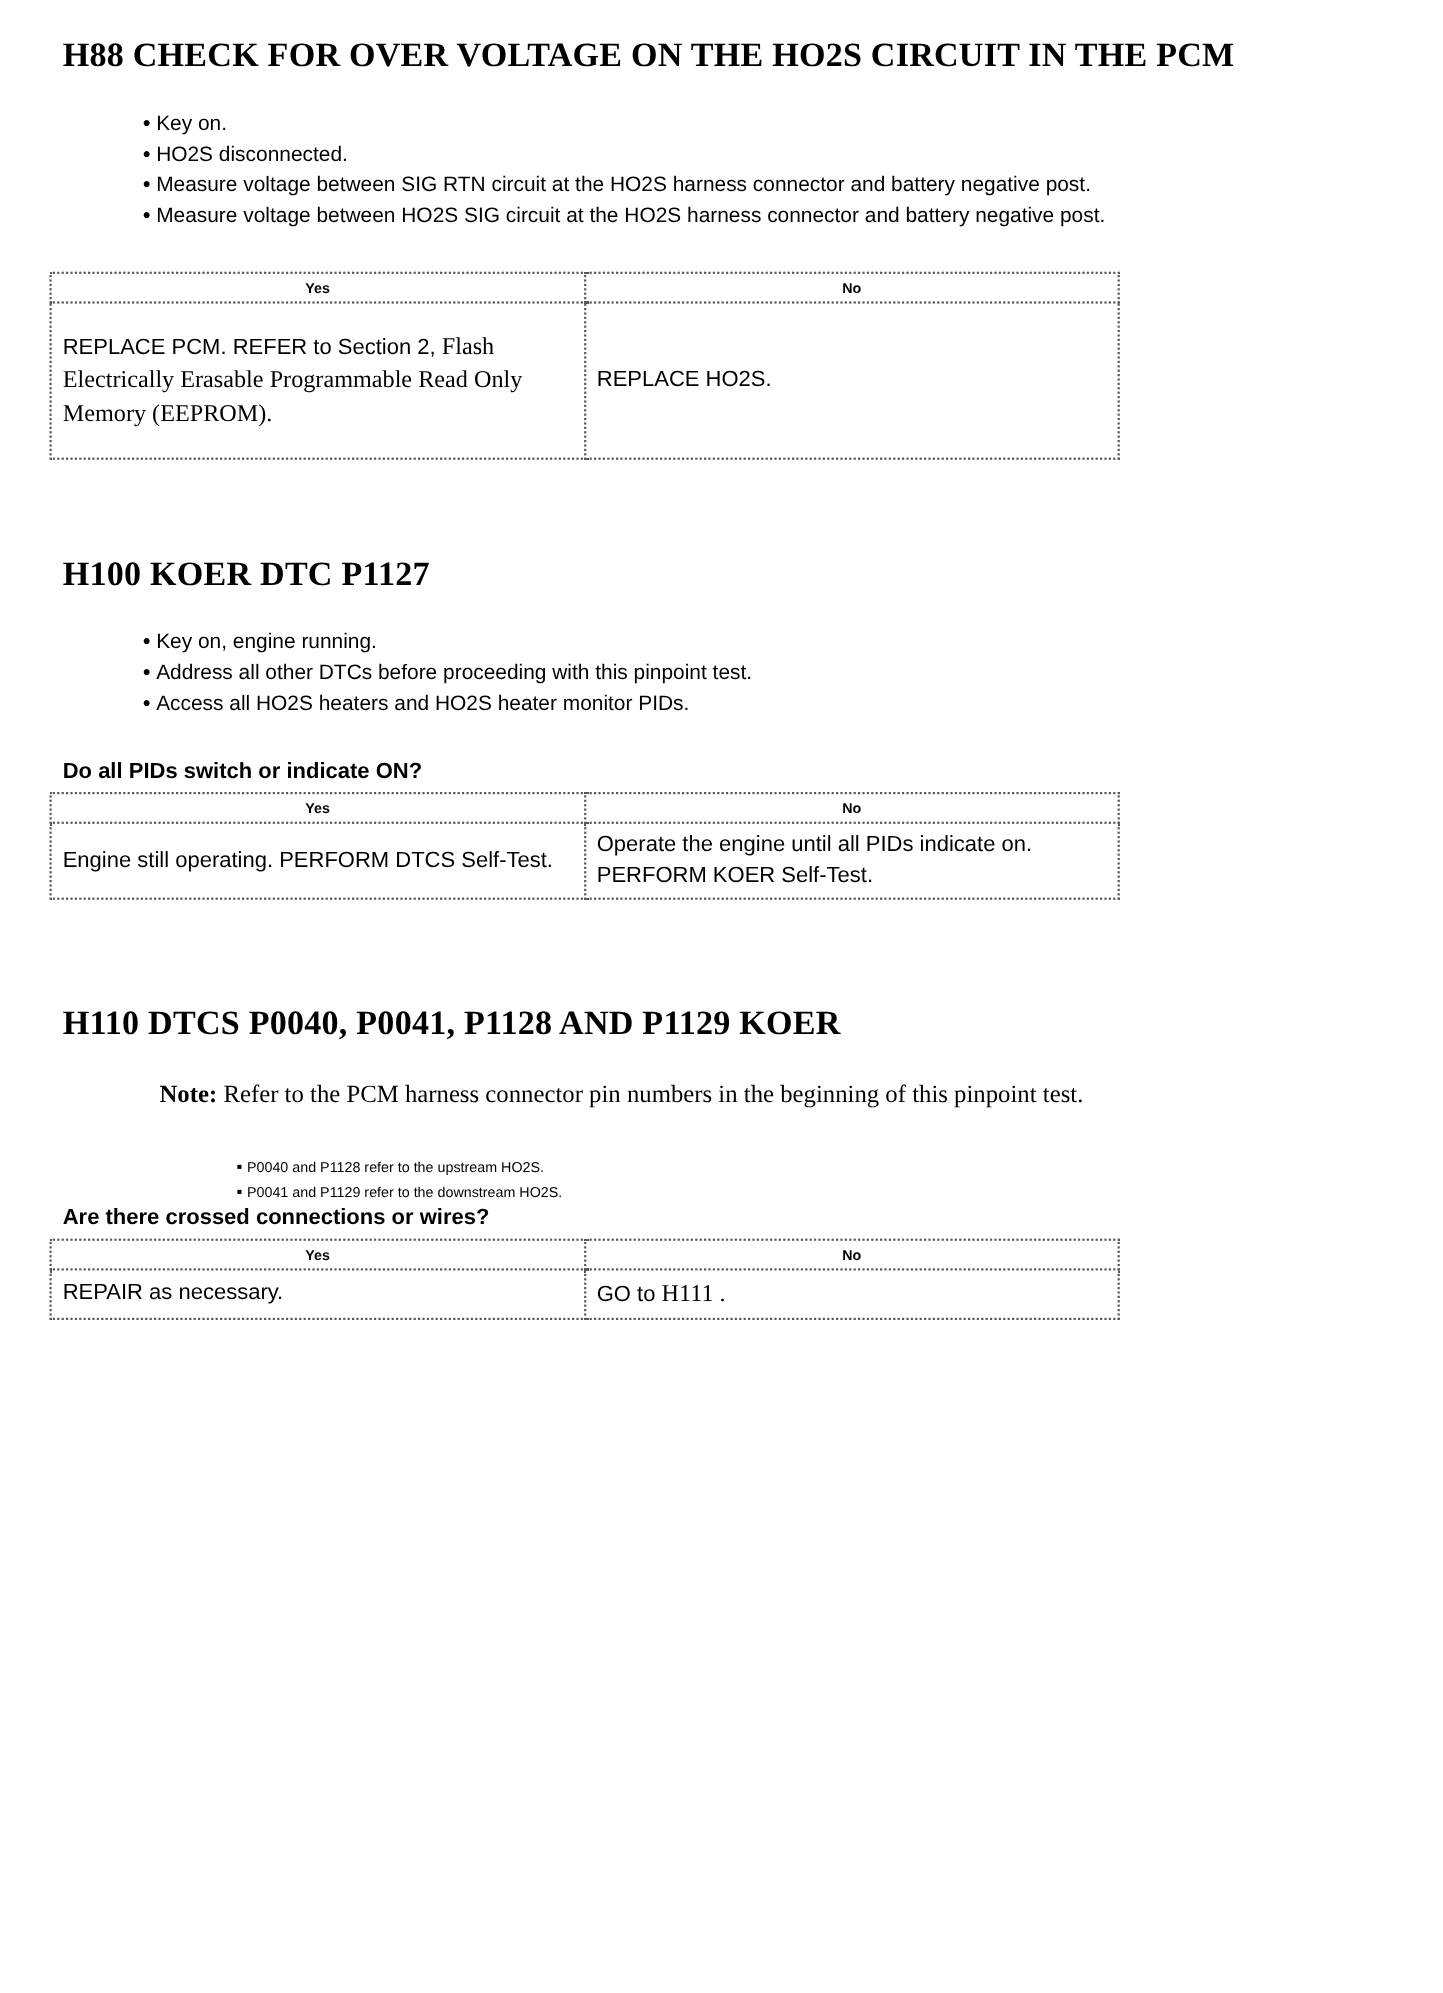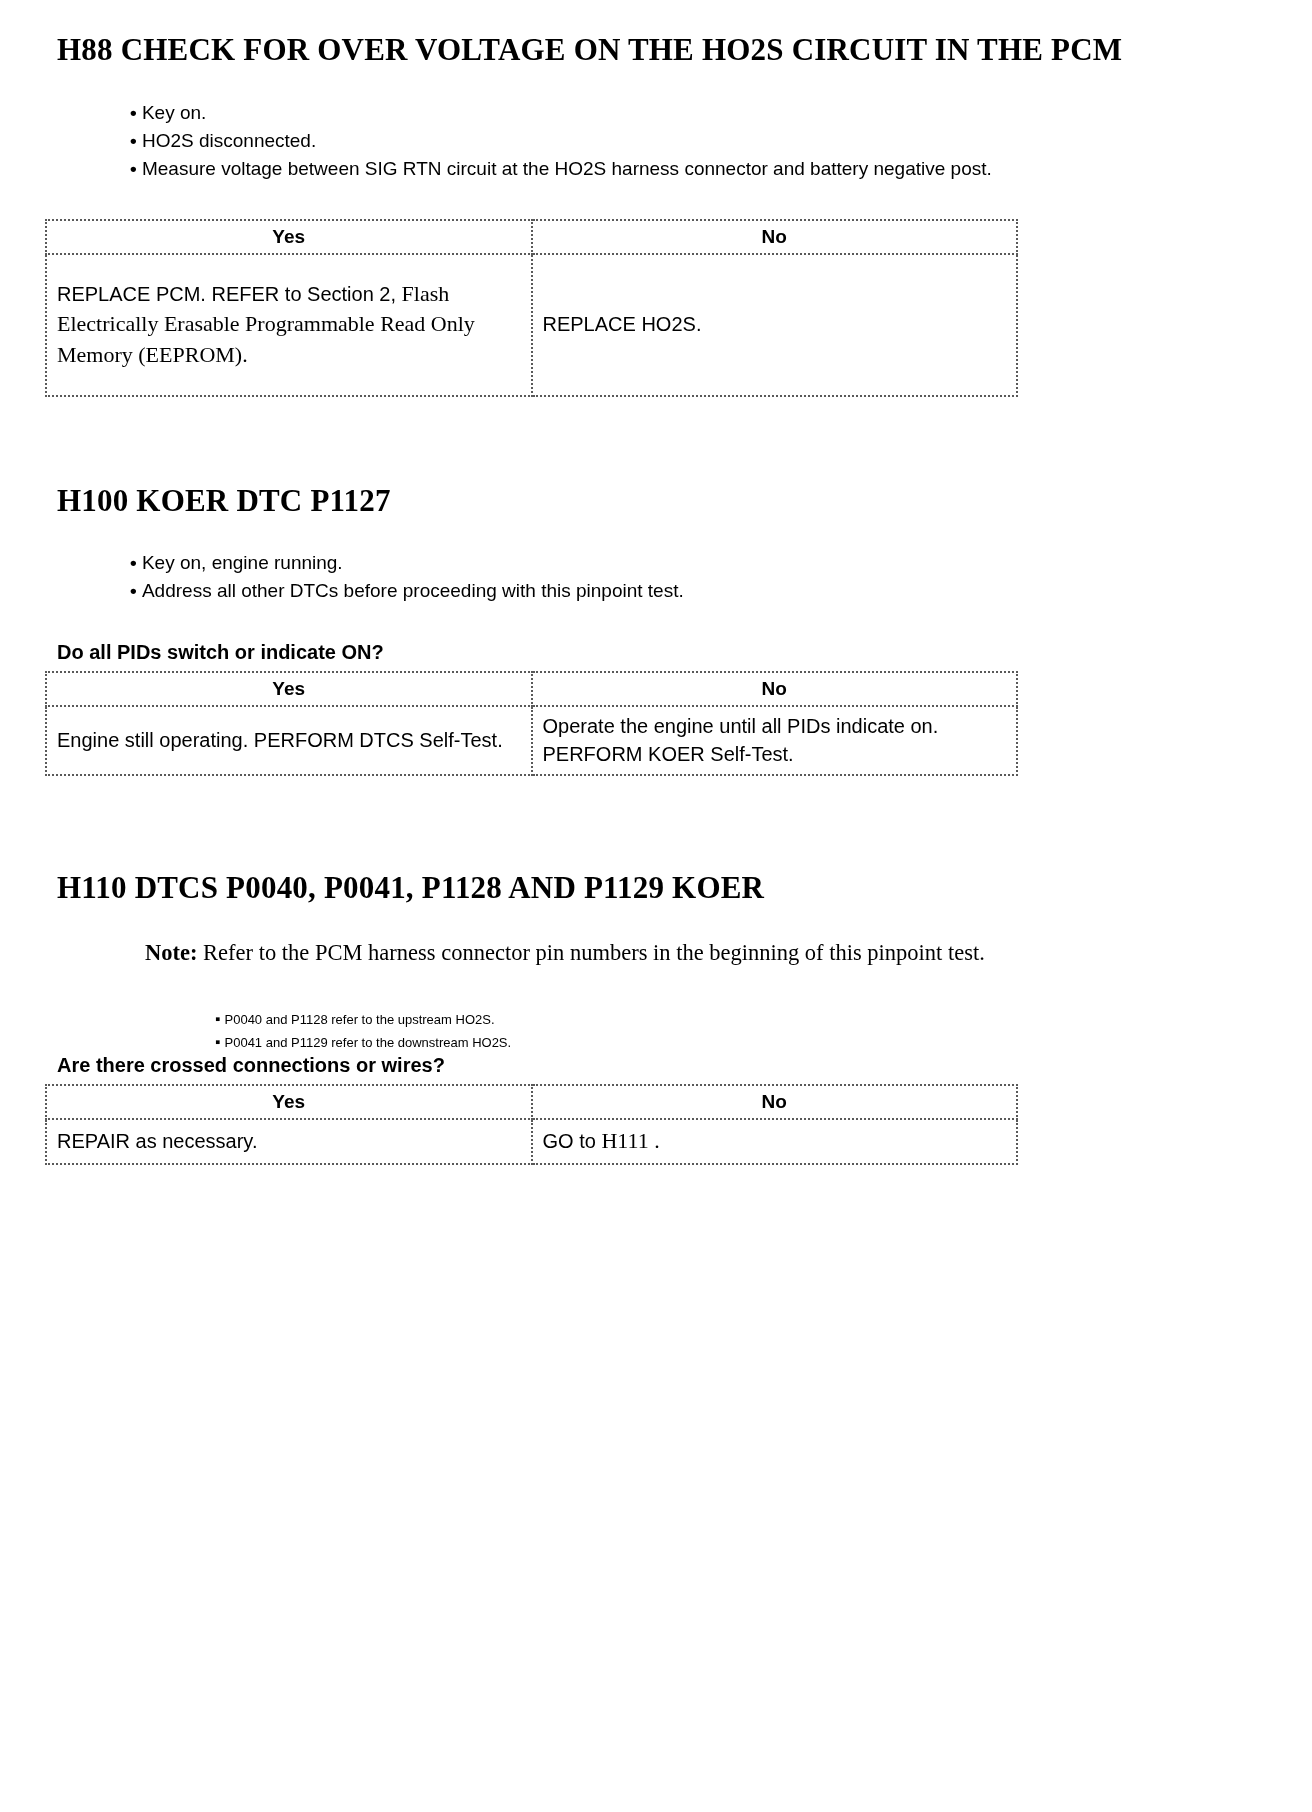--- a/index.html
+++ b/index.html
@@ -75,21 +75,21 @@
   table.decision {
     border-collapse: collapse;
     width: 973px;
     margin: 0 0 0 -12px;
     table-layout: fixed;
   }
   table.decision th, table.decision td {
     border: 2px dotted #595959;
   }
   table.decision th {
-    font-size: 19px;
+    font-size: 13px;
     font-weight: bold;
     text-align: center;
     padding: 5px 6px;
   }
   table.decision td {
     font-size: 20px;
     padding: 6px 10px;
     vertical-align: middle;
     line-height: 1.38;
   }
@@ -105,20 +105,21 @@
 
 <div class="page">
 
   <div class="section sec-h88">
     <h1 class="sec-heading">H88 CHECK FOR OVER VOLTAGE ON THE HO2S CIRCUIT IN THE PCM</h1>
 
     <ul class="bullets">
       <li>Key on.</li>
       <li>HO2S disconnected.</li>
       <li>Measure voltage between SIG RTN circuit at the HO2S harness connector and battery negative post.</li>
+      <li>Measure voltage between HO2S SIG circuit at the HO2S harness connector and battery negative post.</li>
     </ul>
 
 
     <table class="decision">
       <thead>
         <tr>
           <th>Yes</th>
           <th>No</th>
         </tr>
       </thead>
@@ -130,20 +131,21 @@
       </tbody>
     </table>
   </div>
 
   <div class="section sec-h100">
     <h1 class="sec-heading">H100 KOER DTC P1127</h1>
 
     <ul class="bullets">
       <li>Key on, engine running.</li>
       <li>Address all other DTCs before proceeding with this pinpoint test.</li>
+      <li>Access all HO2S heaters and HO2S heater monitor PIDs.</li>
     </ul>
 
     <p class="question">Do all PIDs switch or indicate ON?</p>
 
     <table class="decision">
       <thead>
         <tr>
           <th>Yes</th>
           <th>No</th>
         </tr>

